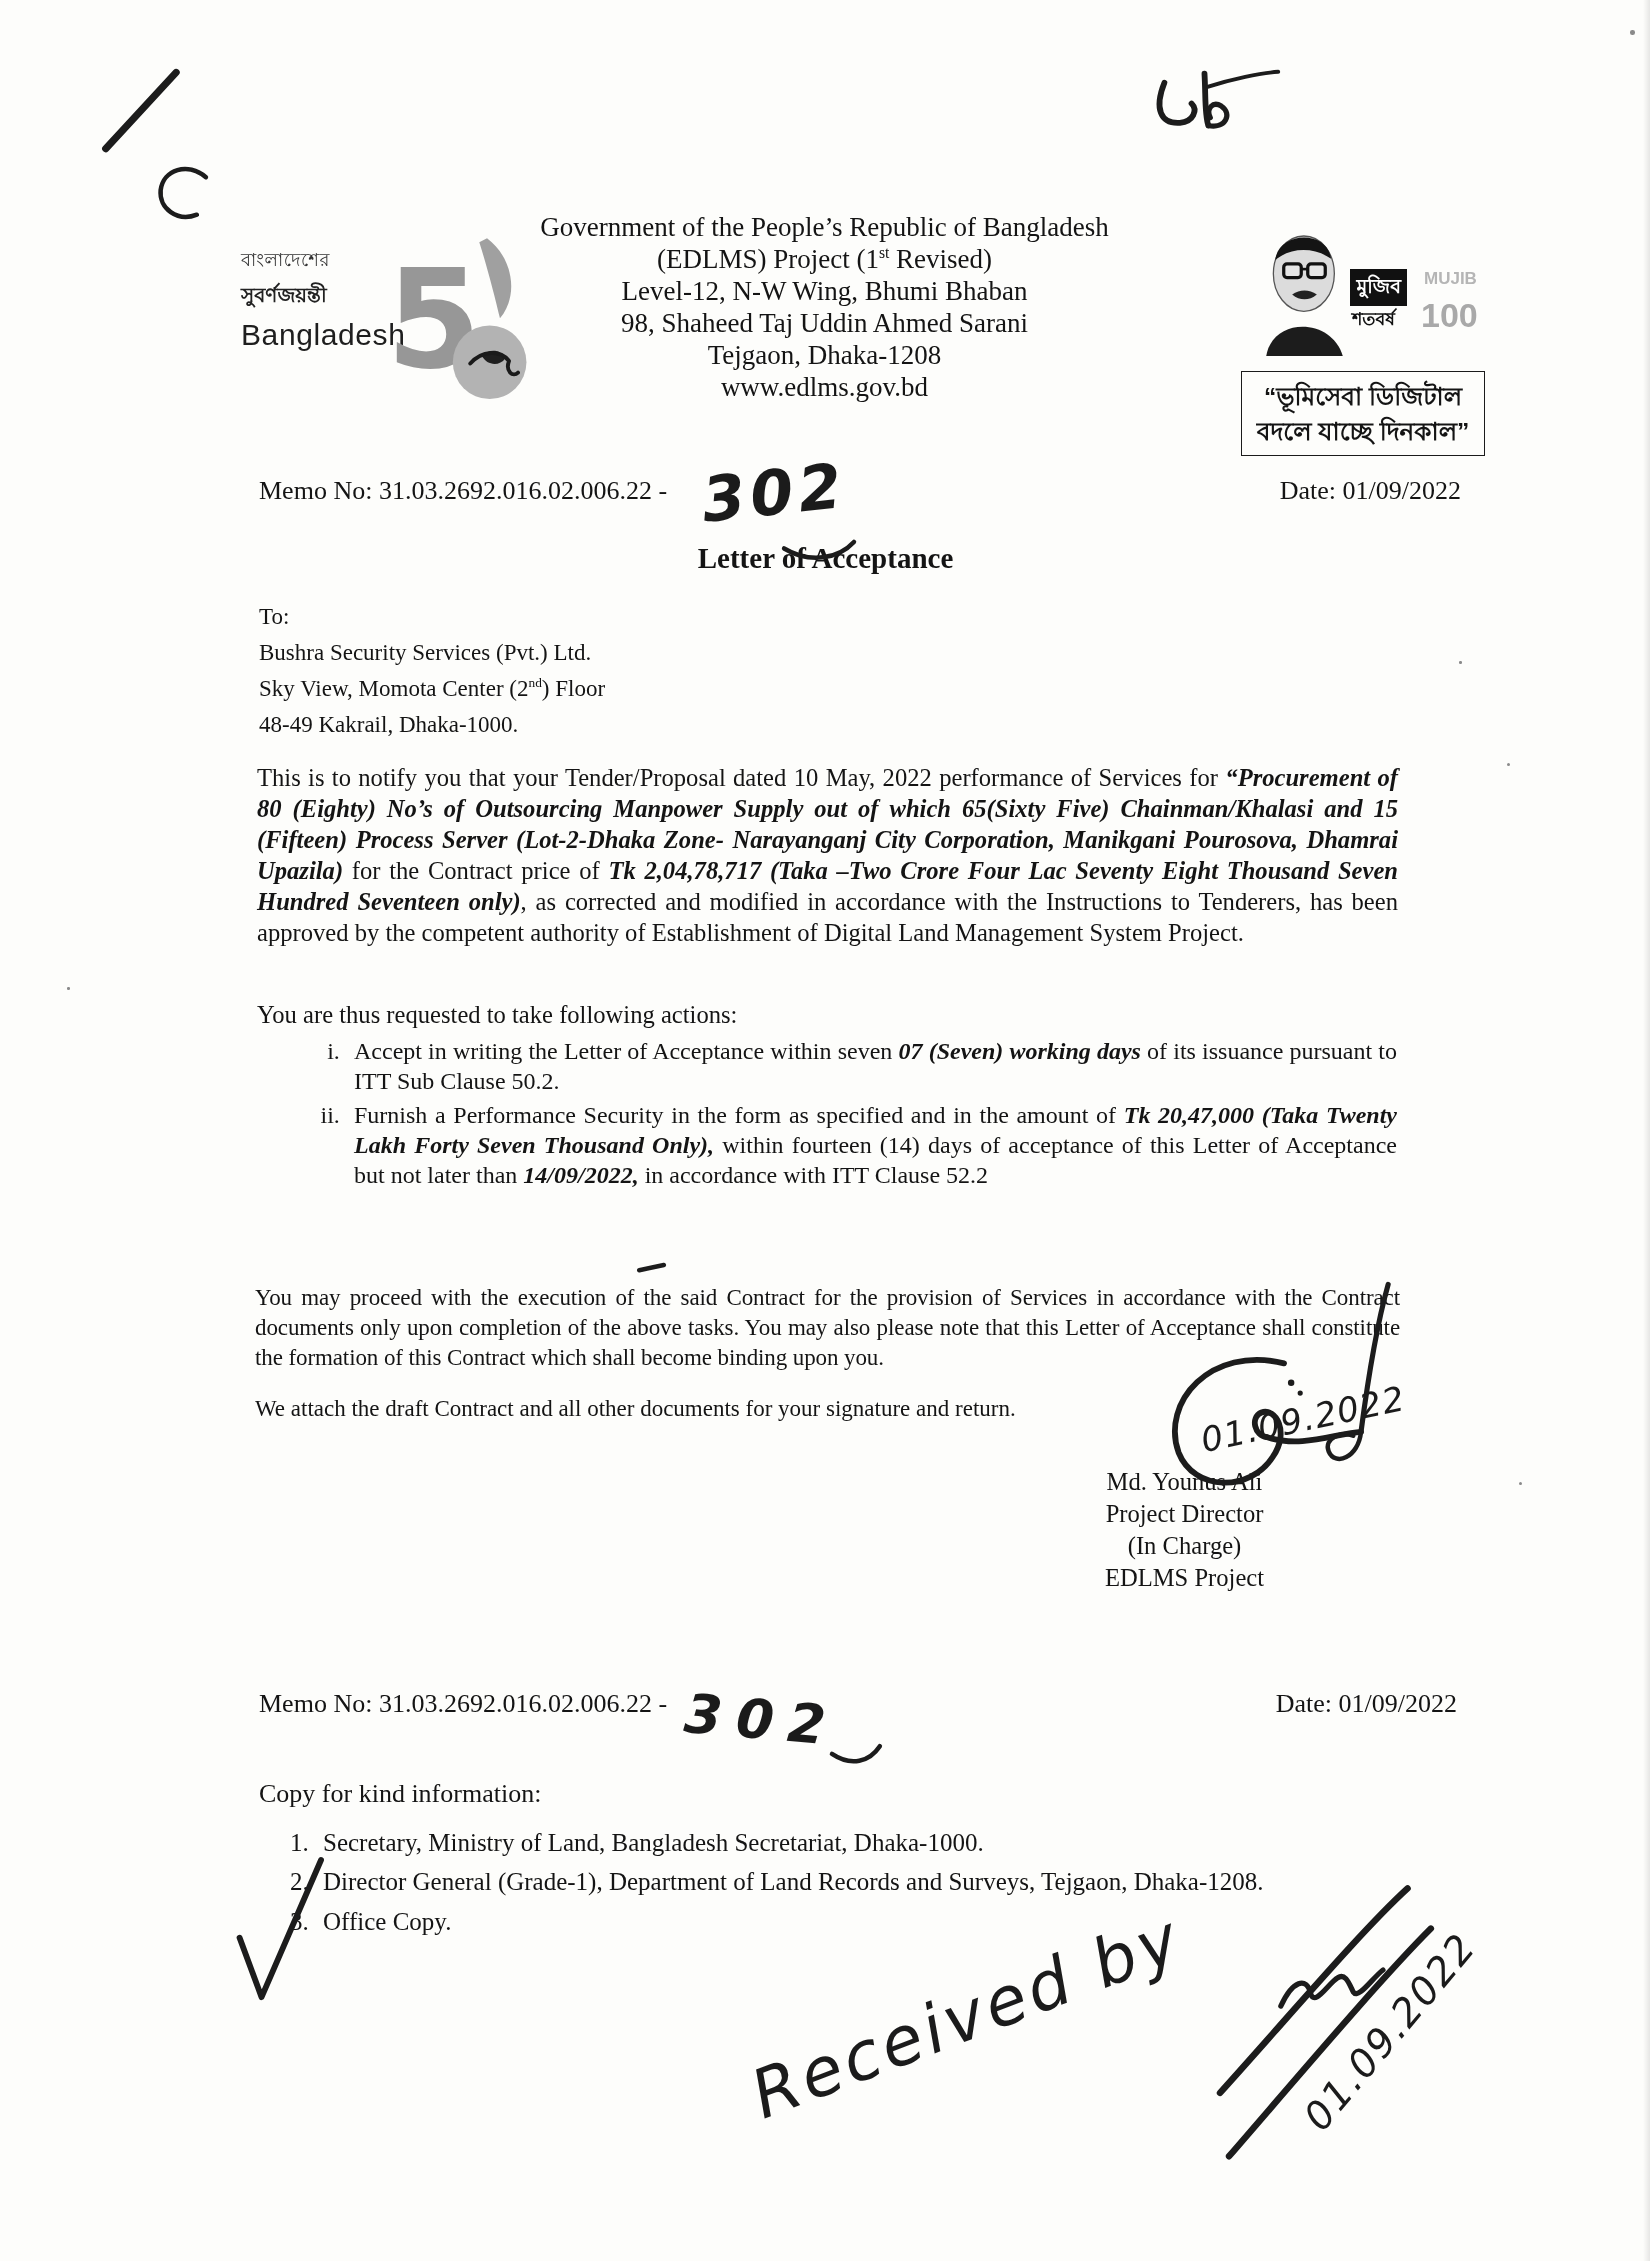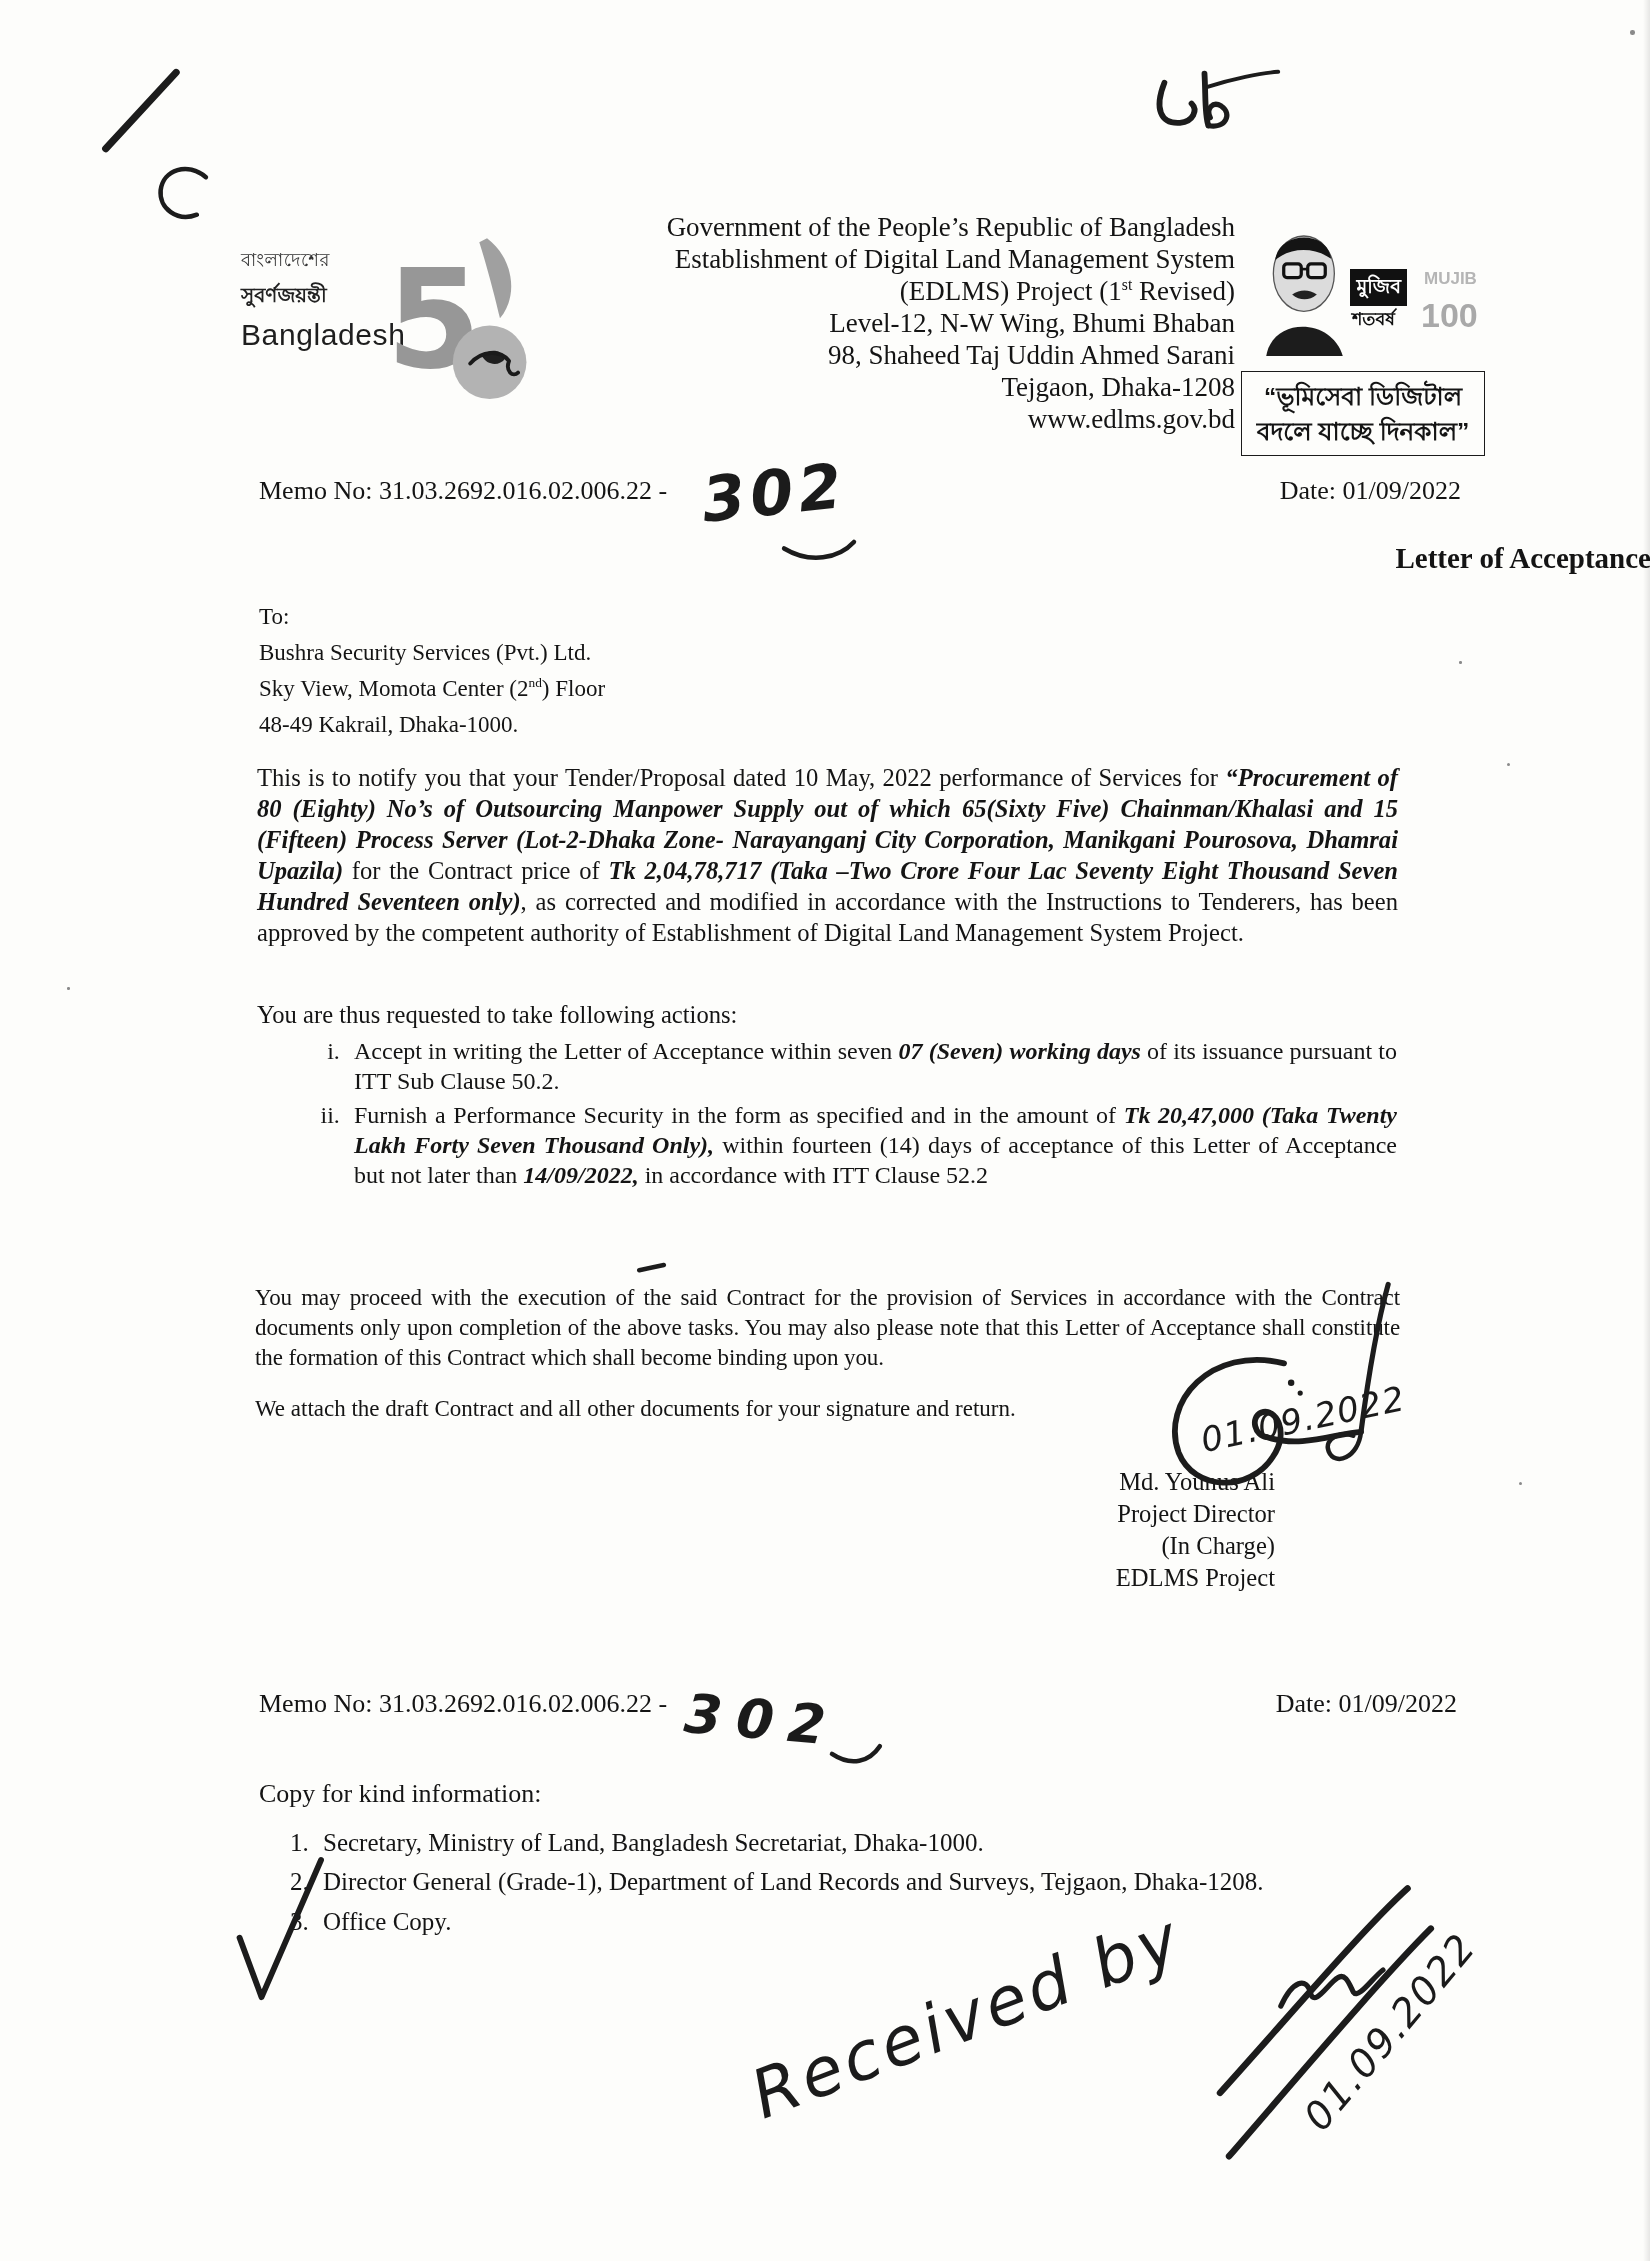--- a/index.html
+++ b/index.html
@@ -3,21 +3,21 @@
 <meta charset="utf-8">
 <style>
   html,body{margin:0;padding:0;background:#cfcfcf;}
   #page{
     position:relative; width:1651px; height:2261px;
     background:#fdfdfb; overflow:hidden;
     font-family:"Liberation Serif", serif; color:#141414;
   }
   .abs{position:absolute;}
   .sans{font-family:"Liberation Sans", sans-serif;}
-  .center{text-align:right;}
+  .center{text-align:center;}
   .just{text-align:justify; text-justify:inter-word;}
   .bi{font-weight:bold; font-style:italic;}
   .b{font-weight:bold;}
   .sup{vertical-align:super; font-size:58%; line-height:0;}
   .hand{
     font-family:"DejaVu Sans", sans-serif; font-style:italic;
     color:#1b1b1b; white-space:nowrap; line-height:1;
   }
   .ghost{color:transparent; user-select:none;}
   .row{display:flex; justify-content:space-between;}
@@ -50,21 +50,20 @@
   <svg class="abs" style="left:385px; top:233px;" width="155" height="181" viewBox="0 0 240 280">
     <path d="M158,8 C198,38 208,96 178,132 C170,98 158,52 146,14 Z" fill="#8f8f8f" opacity="0.85"></path>
     <text x="2" y="208" font-family="DejaVu Sans, sans-serif" font-weight="bold" font-size="212" fill="#979797">5</text>
     <circle cx="162" cy="200" r="57" fill="#b3b3b3"></circle>
     <path d="M150,190 C162,178 180,180 186,194 C178,206 158,206 150,190 Z" fill="#1f1f1f"></path>
     <path d="M132,202 C150,182 178,180 192,198 M192,198 C186,214 198,224 206,216" fill="none" stroke="#1a1a1a" stroke-width="6" stroke-linecap="round"></path>
   </svg>
 
   <div class="abs center" style="left:414px; top:211px; width:821px; font-size:27px; line-height:32px;">
     <div>Government of the People’s Republic of Bangladesh</div>
-    <div>Establishment of Digital Land Management System</div>
     <div><span>(EDLMS) Project (1</span><span class="sup">st</span><span> Revised)</span></div>
     <div>Level-12, N-W Wing, Bhumi Bhaban</div>
     <div>98, Shaheed Taj Uddin Ahmed Sarani</div>
     <div>Tejgaon, Dhaka-1208</div>
     <div>www.edlms.gov.bd</div>
   </div>
 
   <div class="abs" style="left:1261px; top:212px; width:194px; height:150px;">
     <svg class="abs" style="left:0; top:0;" width="87" height="146" viewBox="0 0 134 225">
       <path d="M8,222 C18,162 108,162 126,222 Z" fill="#1c1c1c"></path>

